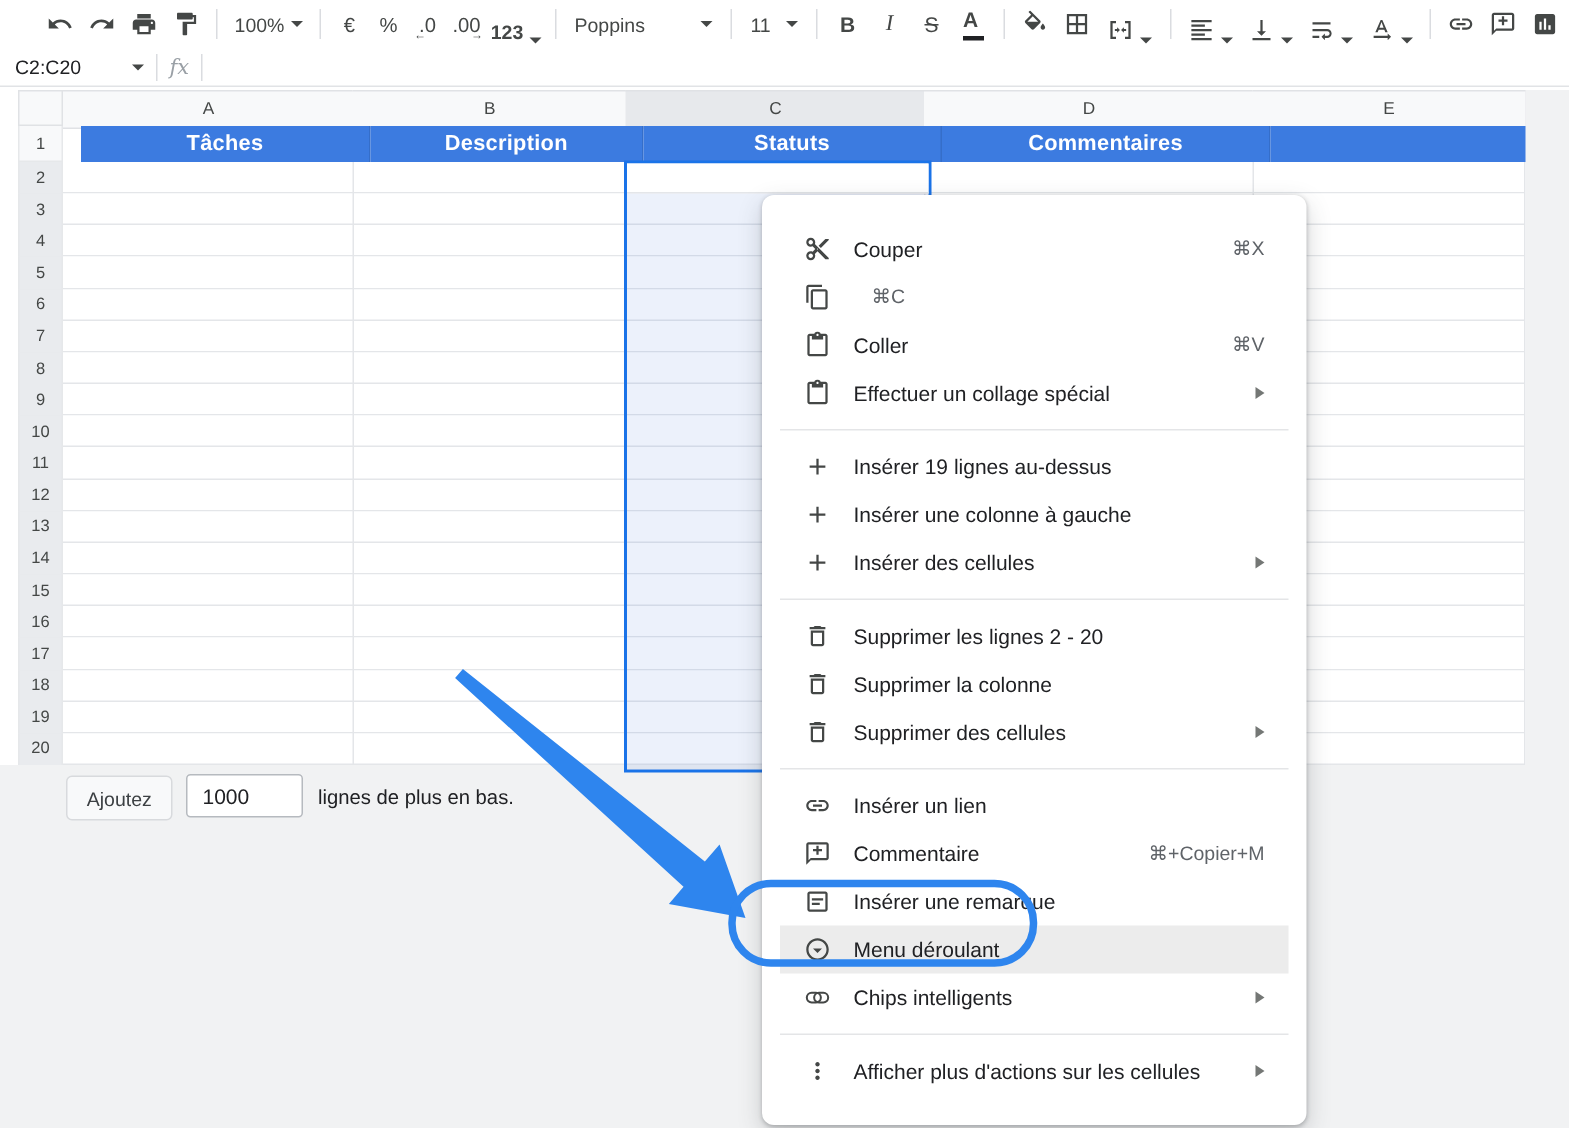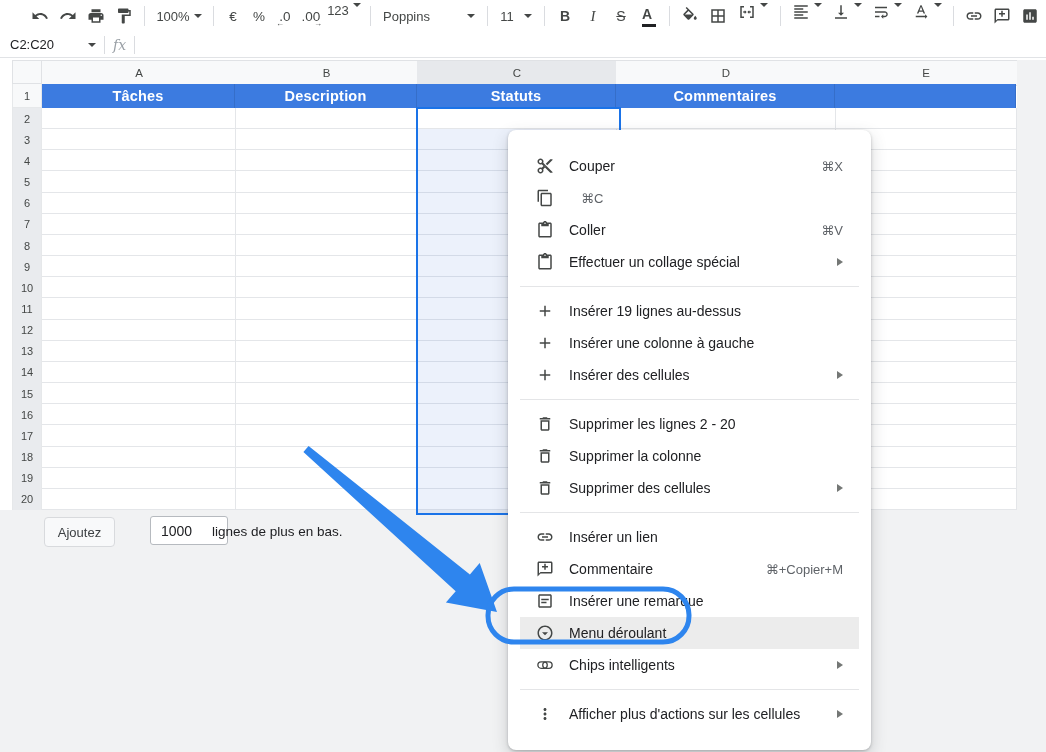--- a/index.html
+++ b/index.html
@@ -17,47 +17,47 @@
   .zoom-ctl{width:56px;}
   .fmt-btn{font-size:13.5px;color:#444746;width:26px;text-align:center;flex:0 0 auto;position:relative;}
   .fmt-btn .mini{position:absolute;font-size:8px;bottom:-4px;}
   .font-ctl{width:104px;display:flex;align-items:center;justify-content:space-between;padding:0 6px;box-sizing:border-box;flex:0 0 auto;}
   .size-ctl{width:44px;display:flex;align-items:center;justify-content:center;flex:0 0 auto;}
   .b-label{font-weight:700;font-size:14px;color:#444746;}
   .i-label{font-family:"Liberation Serif",serif;font-style:italic;font-size:15px;color:#444746;}
   .s-label{text-decoration:line-through;font-size:14px;color:#444746;}
   .a-label{font-weight:700;font-size:14px;color:#444746;line-height:1;}
   .a-bar{display:block;width:14px;height:3px;background:#202124;margin:1px auto 0;}
-  .combo{display:flex;align-items:flex-start;flex:0 0 auto;height:26px;}
+  .combo{display:flex;align-items:flex-end;flex:0 0 auto;height:26px;font-weight:bold;}
   
   #formula-bar{position:absolute;left:0;top:32px;width:1046px;height:26px;display:flex;align-items:center;
                border-bottom:1px solid #e1e3e6;background:#fff;box-sizing:border-box;}
   #name-box{width:86px;padding-left:10px;display:flex;align-items:center;justify-content:space-between;font-size:13px;color:#202124;}
   .fdiv{width:1px;height:18px;background:#dadce0;margin:0 8px;}
   #fx{font-family:"DejaVu Serif","Liberation Serif",serif;font-style:italic;font-size:14px;color:#9aa0a6;}
   .col-h{position:absolute;top:60px;height:24px;background:#f8f9fa;border:1px solid #e0e2e5;border-left:none;
          display:flex;align-items:center;justify-content:center;font-size:11.5px;color:#444746;}
   .col-h.sel{background:#e7e9ec;}
   #corner-box{position:absolute;left:12px;top:60px;width:30px;height:24px;background:#f8f9fa;border:1px solid #e0e2e5;box-sizing:border-box;}
   .row-h{position:absolute;left:12px;width:30px;background:#f8f9fa;border:1px solid #e6e8ea;border-top:none;
          display:flex;align-items:center;justify-content:center;font-size:11px;color:#444746;box-sizing:border-box;}
   .row-h.sel{background:#e9ebee;}
   .hr-cell{position:absolute;top:84px;height:24px;display:flex;align-items:center;justify-content:center;
-           font-weight:700;font-size:14.5px;letter-spacing:.2px;border-right:1px solid rgba(0,0,0,0.10);box-sizing:border-box;}
+           font-weight:700;font-size:14.5px;letter-spacing:.2px;border-right:1px solid rgba(0,0,0,0.10);box-sizing:border-box;margin-left:12px;}
   .grid-row{position:absolute;left:42px;width:974px;border-bottom:1px solid #e4e6e9;background:#fff;box-sizing:border-box;}
   .vline{position:absolute;width:1px;background:#e4e6e9;}
   #sel-range{position:absolute;border:2px solid #1a73e8;z-index:3;}
   #sel-fill{position:absolute;left:0;right:0;top:0;bottom:0;}
   #sel-active{position:absolute;left:0;right:0;top:0;height:19px;background:#fff;border-bottom:1px solid #e4e6e9;}
   .gray-rect{position:absolute;background:#f1f2f3;}
   
   #add-btn{position:absolute;left:44px;top:517px;width:69px;height:28px;background:#f8f9fa;border:1px solid #d8dadd;
            border-radius:4px;font-size:13px;color:#3c4043;display:flex;align-items:center;justify-content:center;}
   #add-count{position:absolute;left:124px;top:516px;width:78px;height:29px;border:1px solid #b6babf;border-radius:3px;
-             font-size:14px;color:#202124;padding:0 0 0 10px;box-sizing:border-box;font-family:inherit;background:#fff;margin-left:26px;}
+             font-size:14px;color:#202124;padding:0 0 0 10px;box-sizing:border-box;font-family:inherit;background:#fff;}
   #add-suffix{position:absolute;left:212px;top:524px;font-size:13.5px;color:#202124;}
   
   #context-menu{position:absolute;left:508px;top:130px;width:339px;background:#fff;border-radius:8px;z-index:10;
                 box-shadow:0 1px 3px rgba(60,64,67,.3),0 6px 16px rgba(60,64,67,.22);padding:12px;overflow:hidden;}
   .menu-section{padding:8px 0;}
   .menu-divider{height:1px;background:#e4e5e7;}
   .menu-item{height:32px;display:flex;align-items:center;padding:0 16px;cursor:default;}
   .menu-item.hl{background:#ececec;}
   .mi-icon{width:18px;height:18px;margin-right:15px;color:#444746;flex:0 0 auto;display:flex;align-items:center;}
   .mi-icon svg{width:18px;height:18px;fill:currentColor;}

